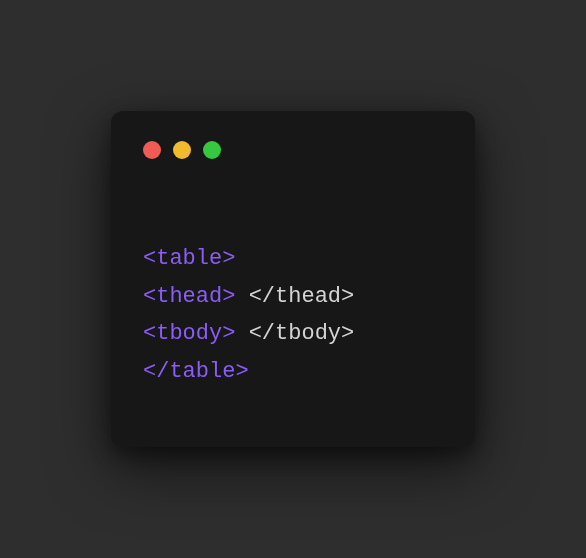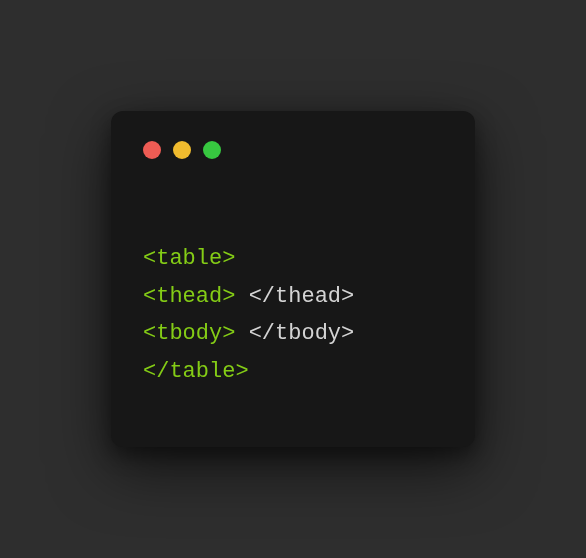--- a/index.html
+++ b/index.html
@@ -34,21 +34,21 @@
     }
     .dot.red    { background: #ee5c54; }
     .dot.yellow { background: #f0bb2e; }
     .dot.green  { background: #37c840; }
     .code {
       font-size: 22px;
       line-height: 1.7;
       white-space: pre;
       color: #d4d4d4;
     }
-    .tag   { color: #84cc16; }
+    .tag   { color: #8b5cf6; }
     .plain { color: #d4d4d4; }
   </style>
 </head>
 <body>
 
 <div class="win">
   <div class="dots">
     <div class="dot red"></div>
     <div class="dot yellow"></div>
     <div class="dot green"></div>

